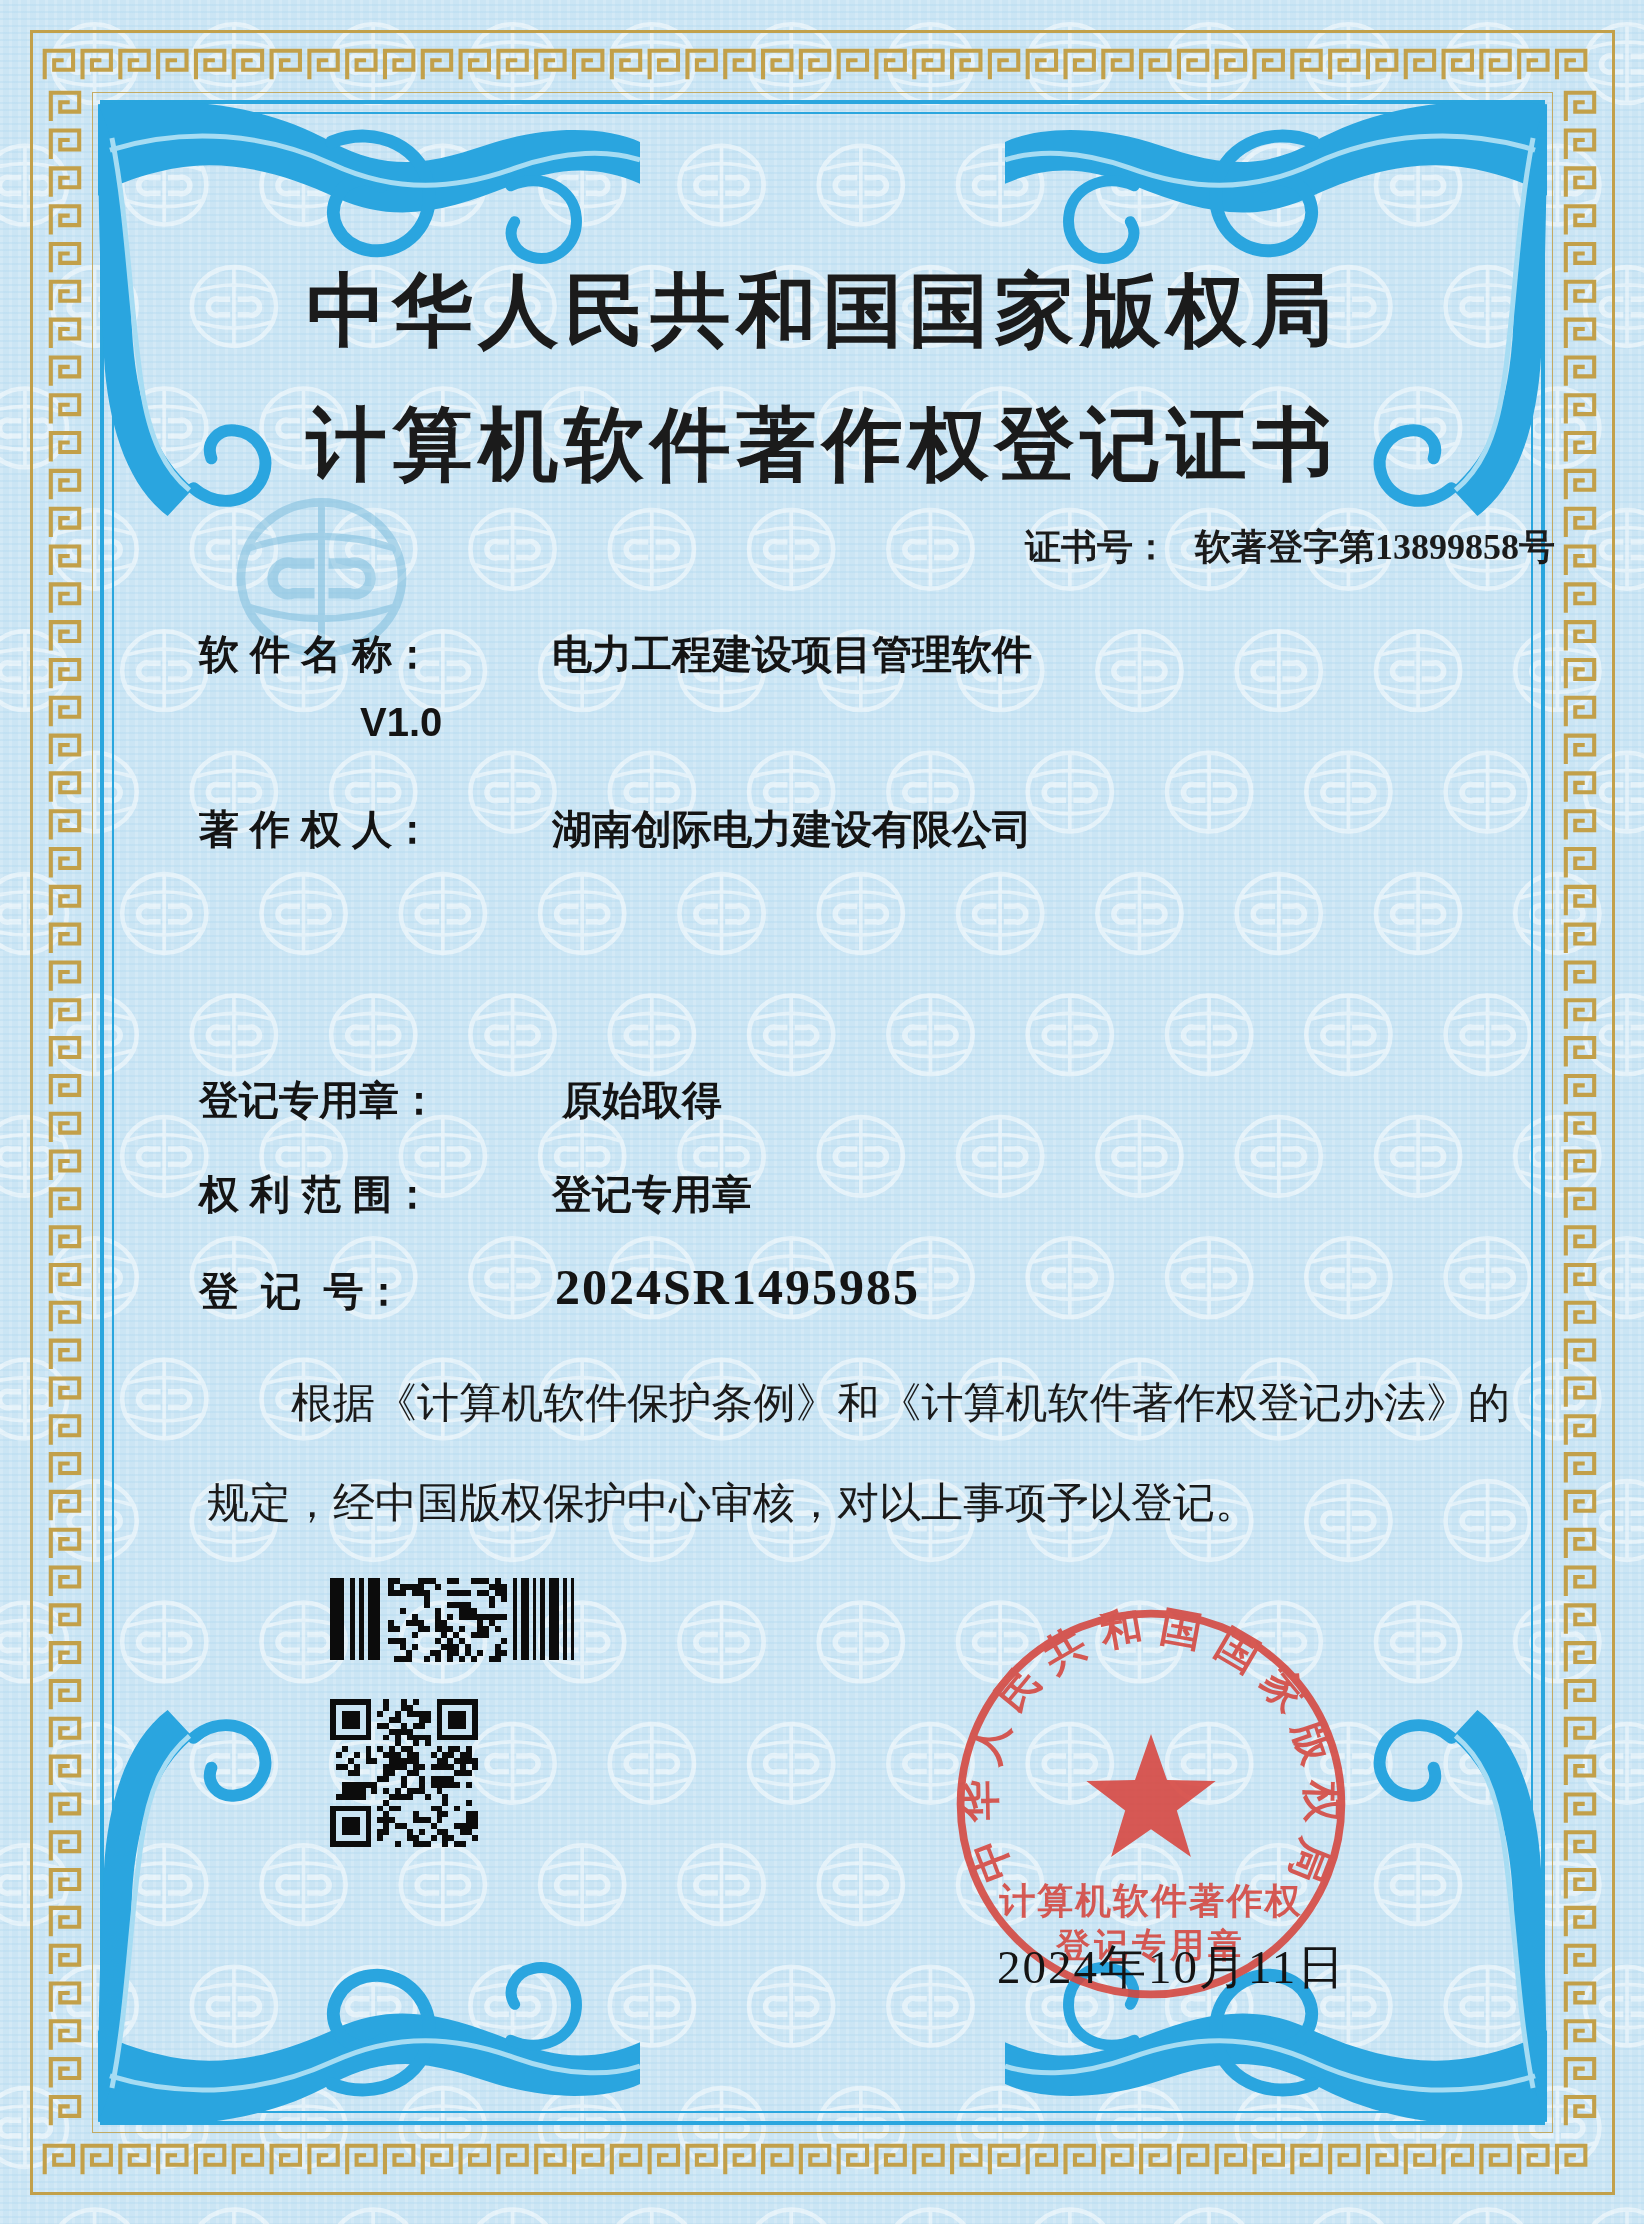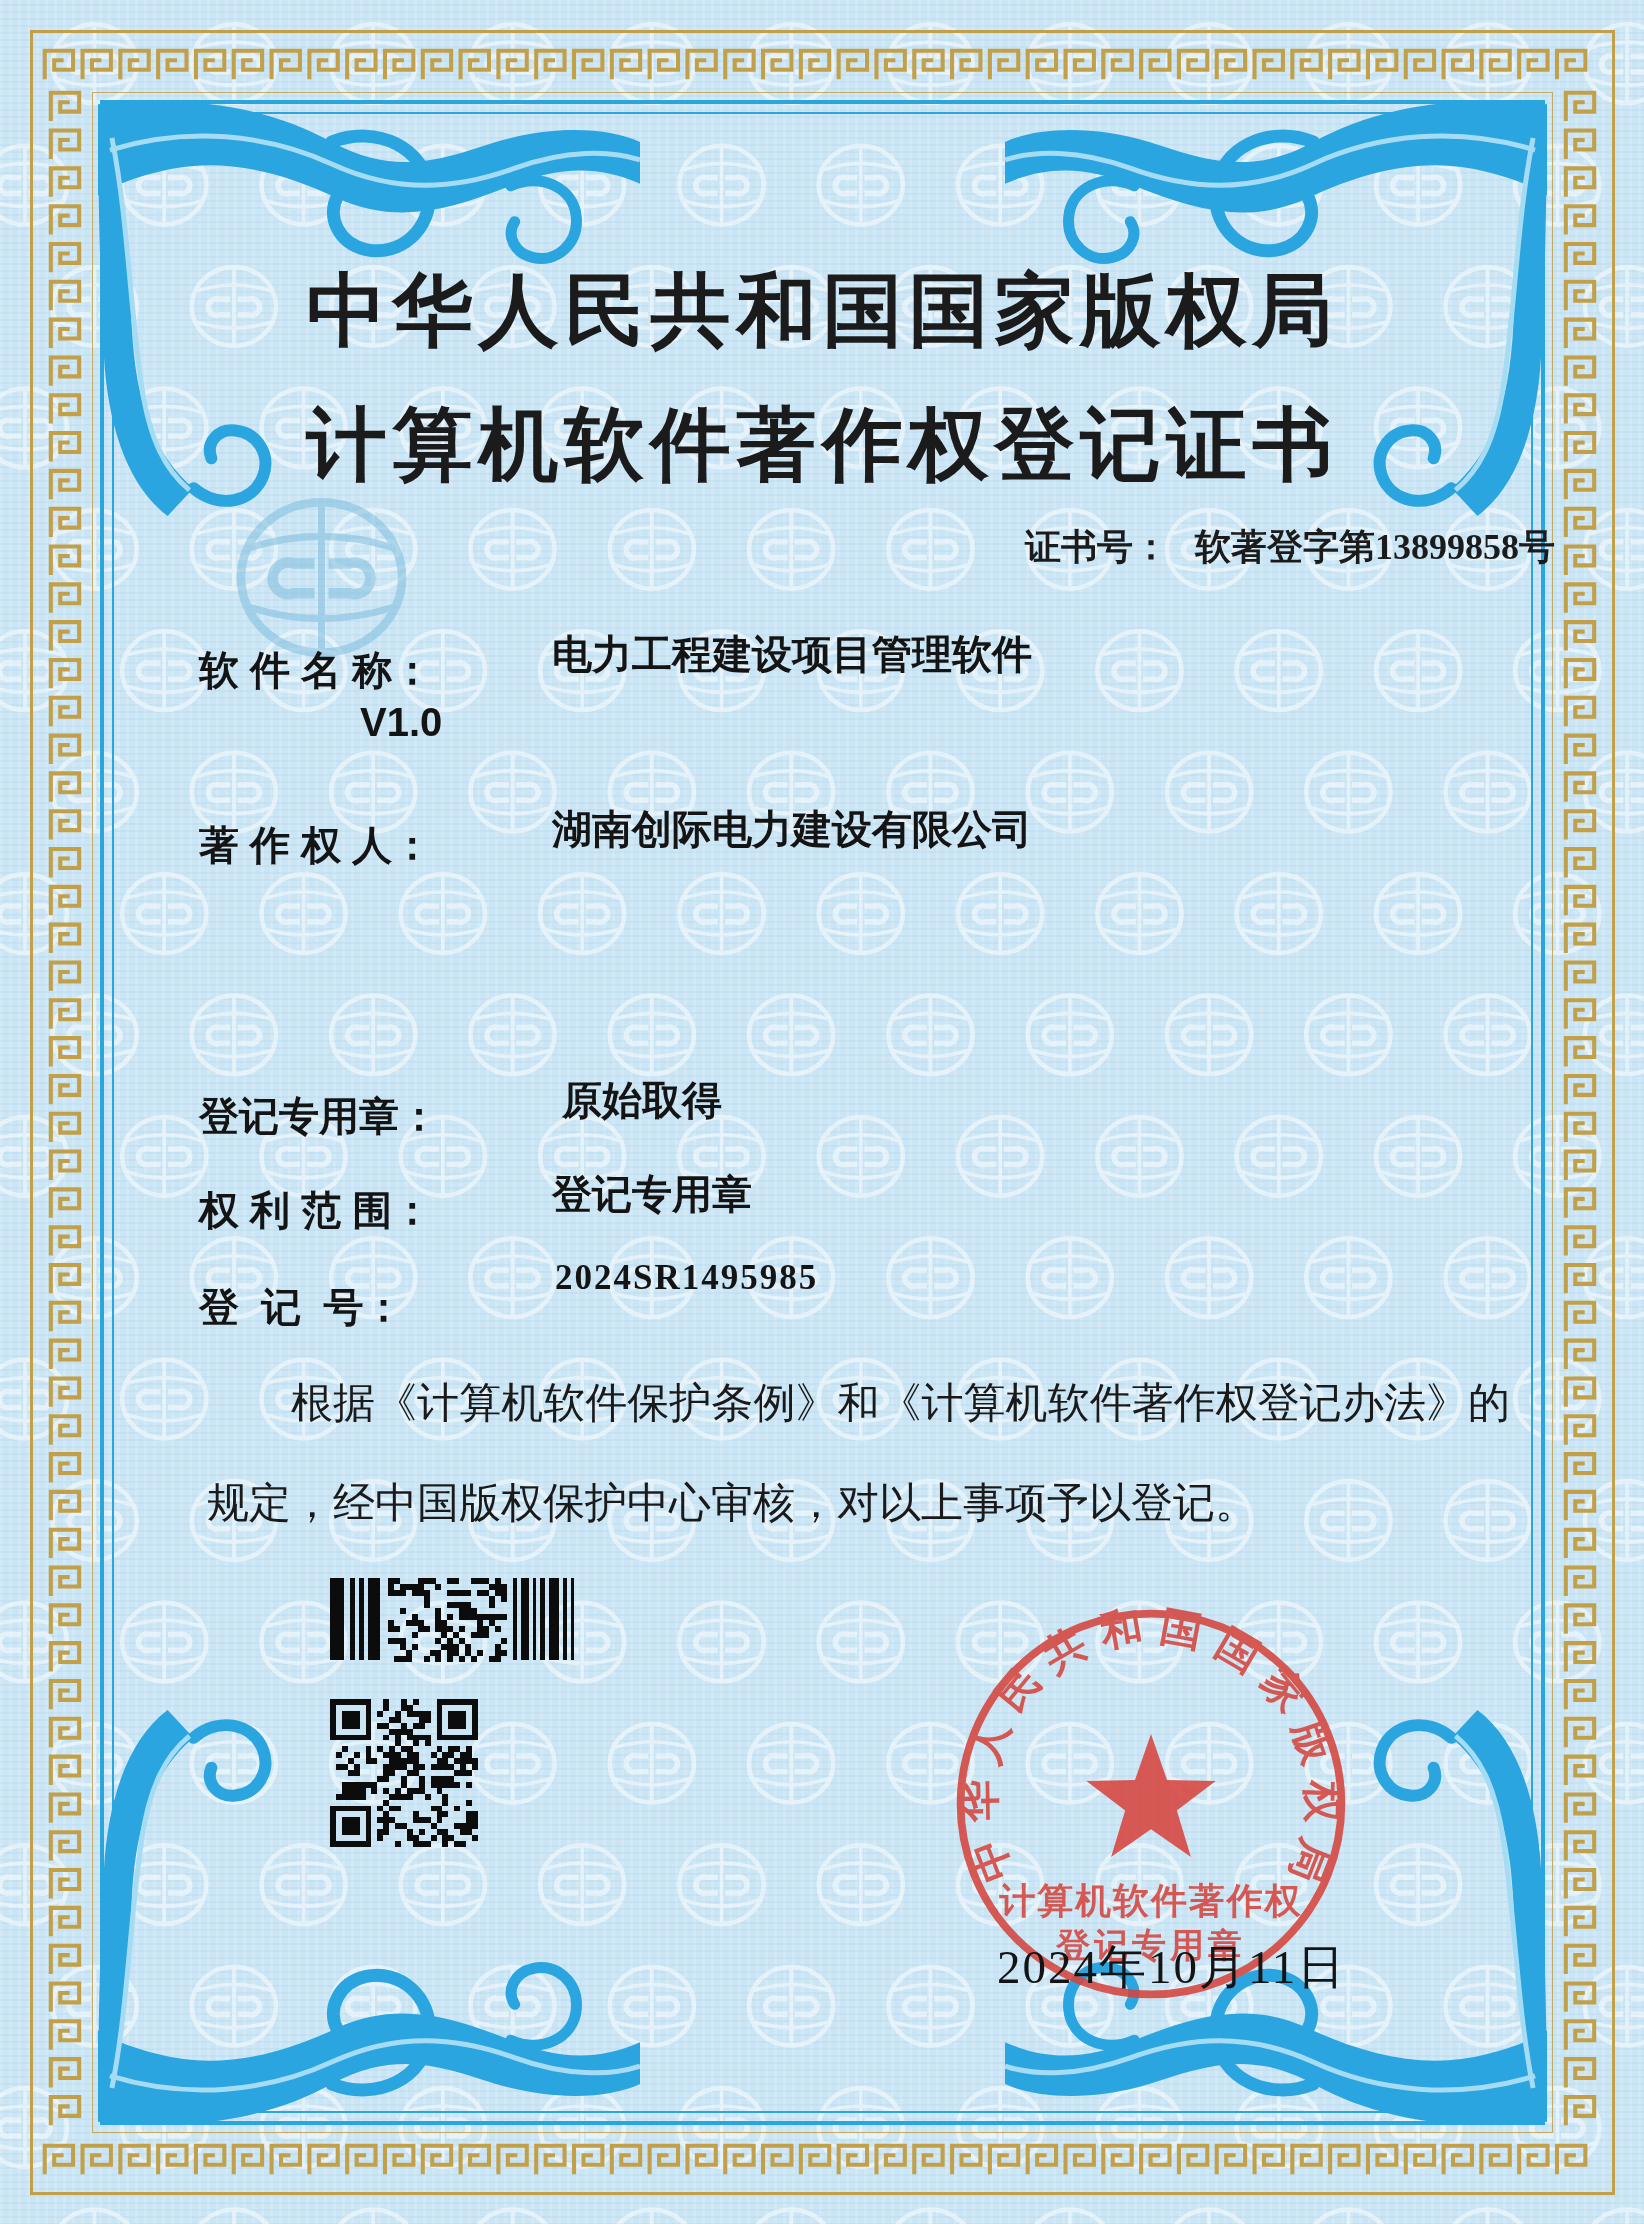--- a/index.html
+++ b/index.html
@@ -28,28 +28,28 @@
   
   .title{position:absolute;left:0;right:0;text-align:center;
     font-family:"Liberation Serif","DejaVu Serif",serif;font-weight:700;color:#1b1b1b;
     font-size:80px;letter-spacing:6px;line-height:1.1;white-space:nowrap;}
   .title1{top:267px;}
   .title2{top:401px;}
   .certno{position:absolute;left:1025px;top:523px;font-family:"Liberation Serif","DejaVu Serif",serif;
     font-weight:700;font-size:36px;color:#1b1b1b;white-space:nowrap;}
   .certno .lbl{margin-right:26px;}
   .row{position:absolute;left:199px;height:60px;color:#141414;font-weight:700;font-size:40px;}
-  .row .label{position:absolute;left:0;top:0;white-space:pre;margin-top:16px;}
+  .row .label{position:absolute;left:0;top:0;white-space:pre;}
   .row .value{position:absolute;left:353px;top:0;white-space:pre;}
   .r1{top:627px;} .r1v2{position:absolute;left:360px;top:700px;font-weight:700;font-size:40px;color:#141414;}
   .r2{top:802px;}
   .r3{top:1073px;} .r3 .value{left:363px;}
   .r4{top:1167px;}
   .r5{top:1264px;}
-  .r5 .value{left:356px;top:-6px;font-family:"Liberation Serif","DejaVu Serif",serif;font-size:35px;letter-spacing:2px;}
+  .r5 .value{left:356px;top:-6px;font-family:"Liberation Serif","DejaVu Serif",serif;font-size:50px;letter-spacing:2px;}
   .statement{position:absolute;left:207px;top:1353px;width:1303px;
     font-family:"Liberation Serif","DejaVu Serif",serif;font-size:42px;line-height:100px;
     color:#1a1a1a;text-indent:84px;text-align:justify;}
   .date{position:absolute;left:997px;top:1936px;font-family:"Liberation Serif","DejaVu Serif",serif;
     font-size:47px;letter-spacing:2px;color:#141414;z-index:6;white-space:nowrap;}
   .watermark{position:absolute;left:50%;top:993px;transform:translateX(-50%);
     font-size:249px;font-weight:700;letter-spacing:-2px;white-space:nowrap;
     color:rgba(104,118,131,.55);z-index:3;pointer-events:none;}
   .content{position:relative;z-index:4;}
   

